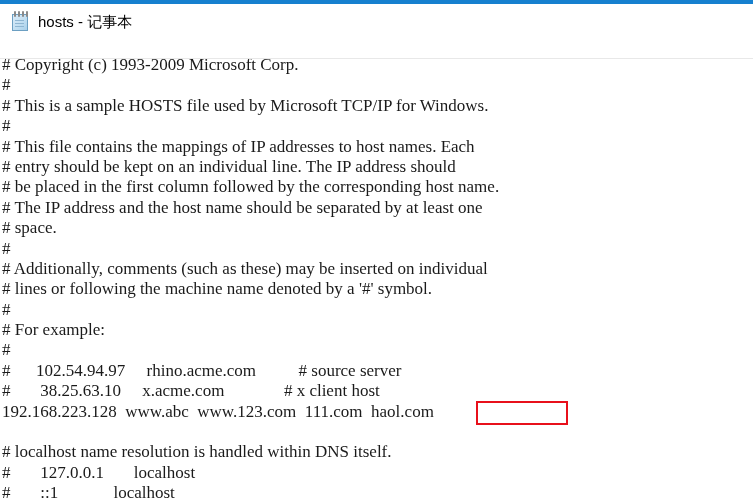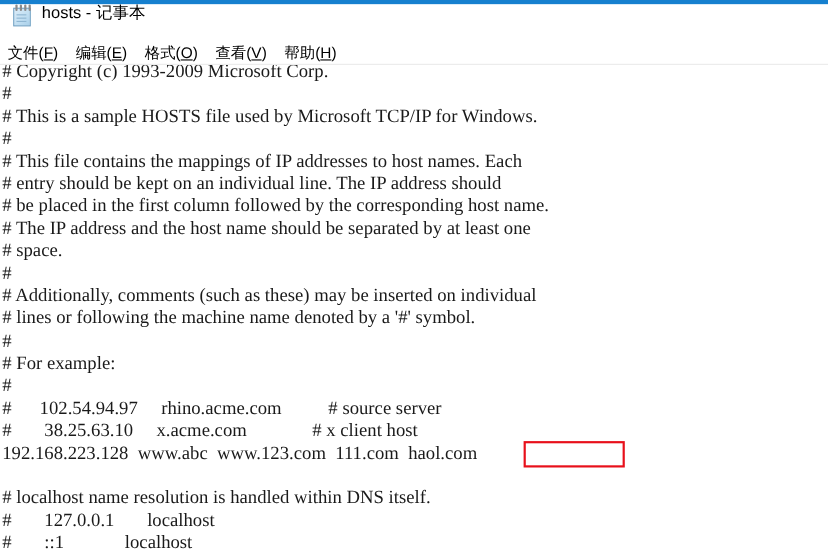--- a/index.html
+++ b/index.html
@@ -28,21 +28,21 @@
     height: 4px;
     background: #1680cf;
   }
   .titlebar {
     position: absolute;
     top: 4px; left: 0;
     width: 753px;
     height: 34px;
     background: #ffffff;
     display: flex;
-    align-items: flex-start;
+    align-items: center;
     padding-left: 11px;
     box-sizing: border-box;
   }
   .app-icon {
     width: 19px;
     height: 21px;
     position: relative;
     flex: 0 0 auto;
     margin-right: 8px;
   }
@@ -160,27 +160,20 @@
       <div class="line l2"></div>
       <div class="line l3"></div>
       <div class="ring r1"></div>
       <div class="ring r2"></div>
       <div class="ring r3"></div>
       <div class="ring r4"></div>
     </div>
     <div class="title-text">hosts - 记事本</div>
   </div>
 
-  <div class="menubar">
-    <div class="menu-item"><span>文件</span>(<span class="mn">F</span>)</div>
-    <div class="menu-item"><span>编辑</span>(<span class="mn">E</span>)</div>
-    <div class="menu-item"><span>格式</span>(<span class="mn">O</span>)</div>
-    <div class="menu-item"><span>查看</span>(<span class="mn">V</span>)</div>
-    <div class="menu-item"><span>帮助</span>(<span class="mn">H</span>)</div>
-  </div>
 
   <div class="menu-sep"></div>
 
   <div class="textarea">
     <div class="doc" id="doc"><div class="doc-line"># Copyright (c) 1993-2009 Microsoft Corp.</div><div class="doc-line">#</div><div class="doc-line"># This is a sample HOSTS file used by Microsoft TCP/IP for Windows.</div><div class="doc-line">#</div><div class="doc-line"># This file contains the mappings of IP addresses to host names. Each</div><div class="doc-line"># entry should be kept on an individual line. The IP address should</div><div class="doc-line"># be placed in the first column followed by the corresponding host name.</div><div class="doc-line"># The IP address and the host name should be separated by at least one</div><div class="doc-line"># space.</div><div class="doc-line">#</div><div class="doc-line"># Additionally, comments (such as these) may be inserted on individual</div><div class="doc-line"># lines or following the machine name denoted by a '#' symbol.</div><div class="doc-line">#</div><div class="doc-line"># For example:</div><div class="doc-line">#</div><div class="doc-line">#      102.54.94.97     rhino.acme.com          # source server</div><div class="doc-line">#       38.25.63.10     x.acme.com              # x client host</div><div class="doc-line">192.168.223.128  www.abc  www.123.com  111.com  haol.com</div><div class="doc-line">&nbsp;</div><div class="doc-line"># localhost name resolution is handled within DNS itself.</div><div class="doc-line">#       127.0.0.1       localhost</div><div class="doc-line">#       ::1             localhost</div></div>
   </div>
 
   <div class="highlight-box" id="highlight-box" style="left: 476px; top: 401px; width: 92px; height: 24px; border-color: rgb(232, 16, 27);"></div>
 
 </div>

